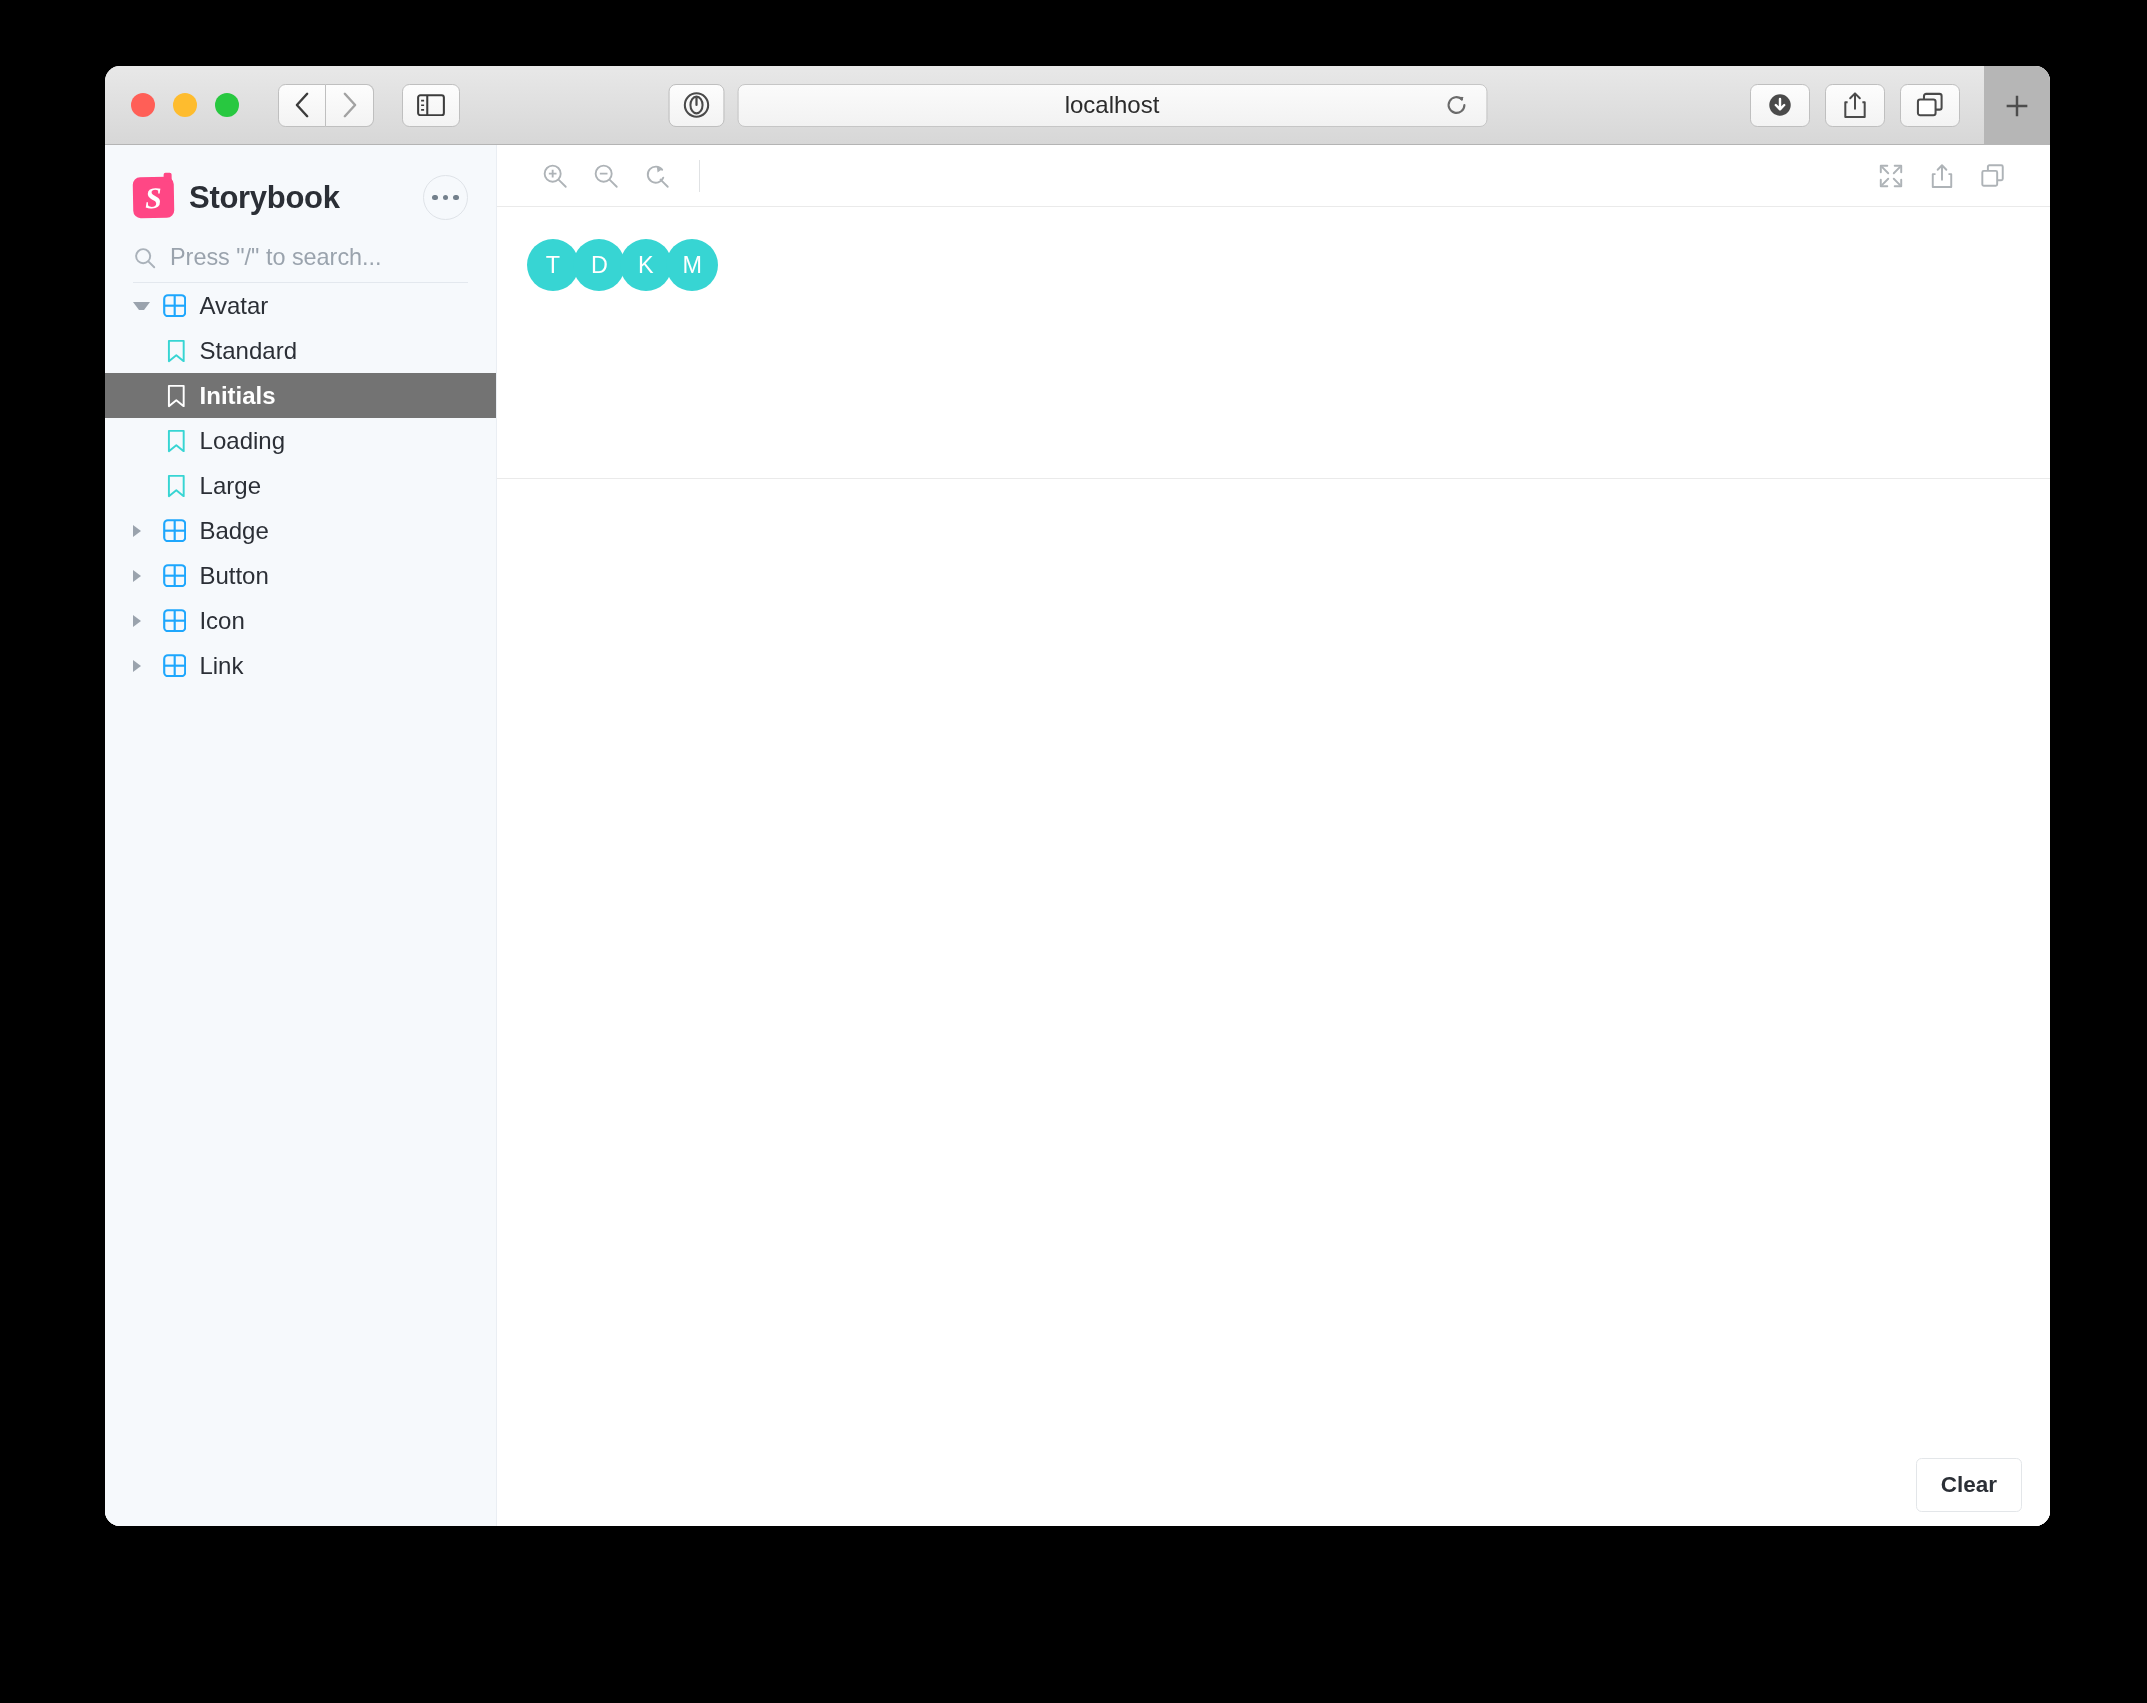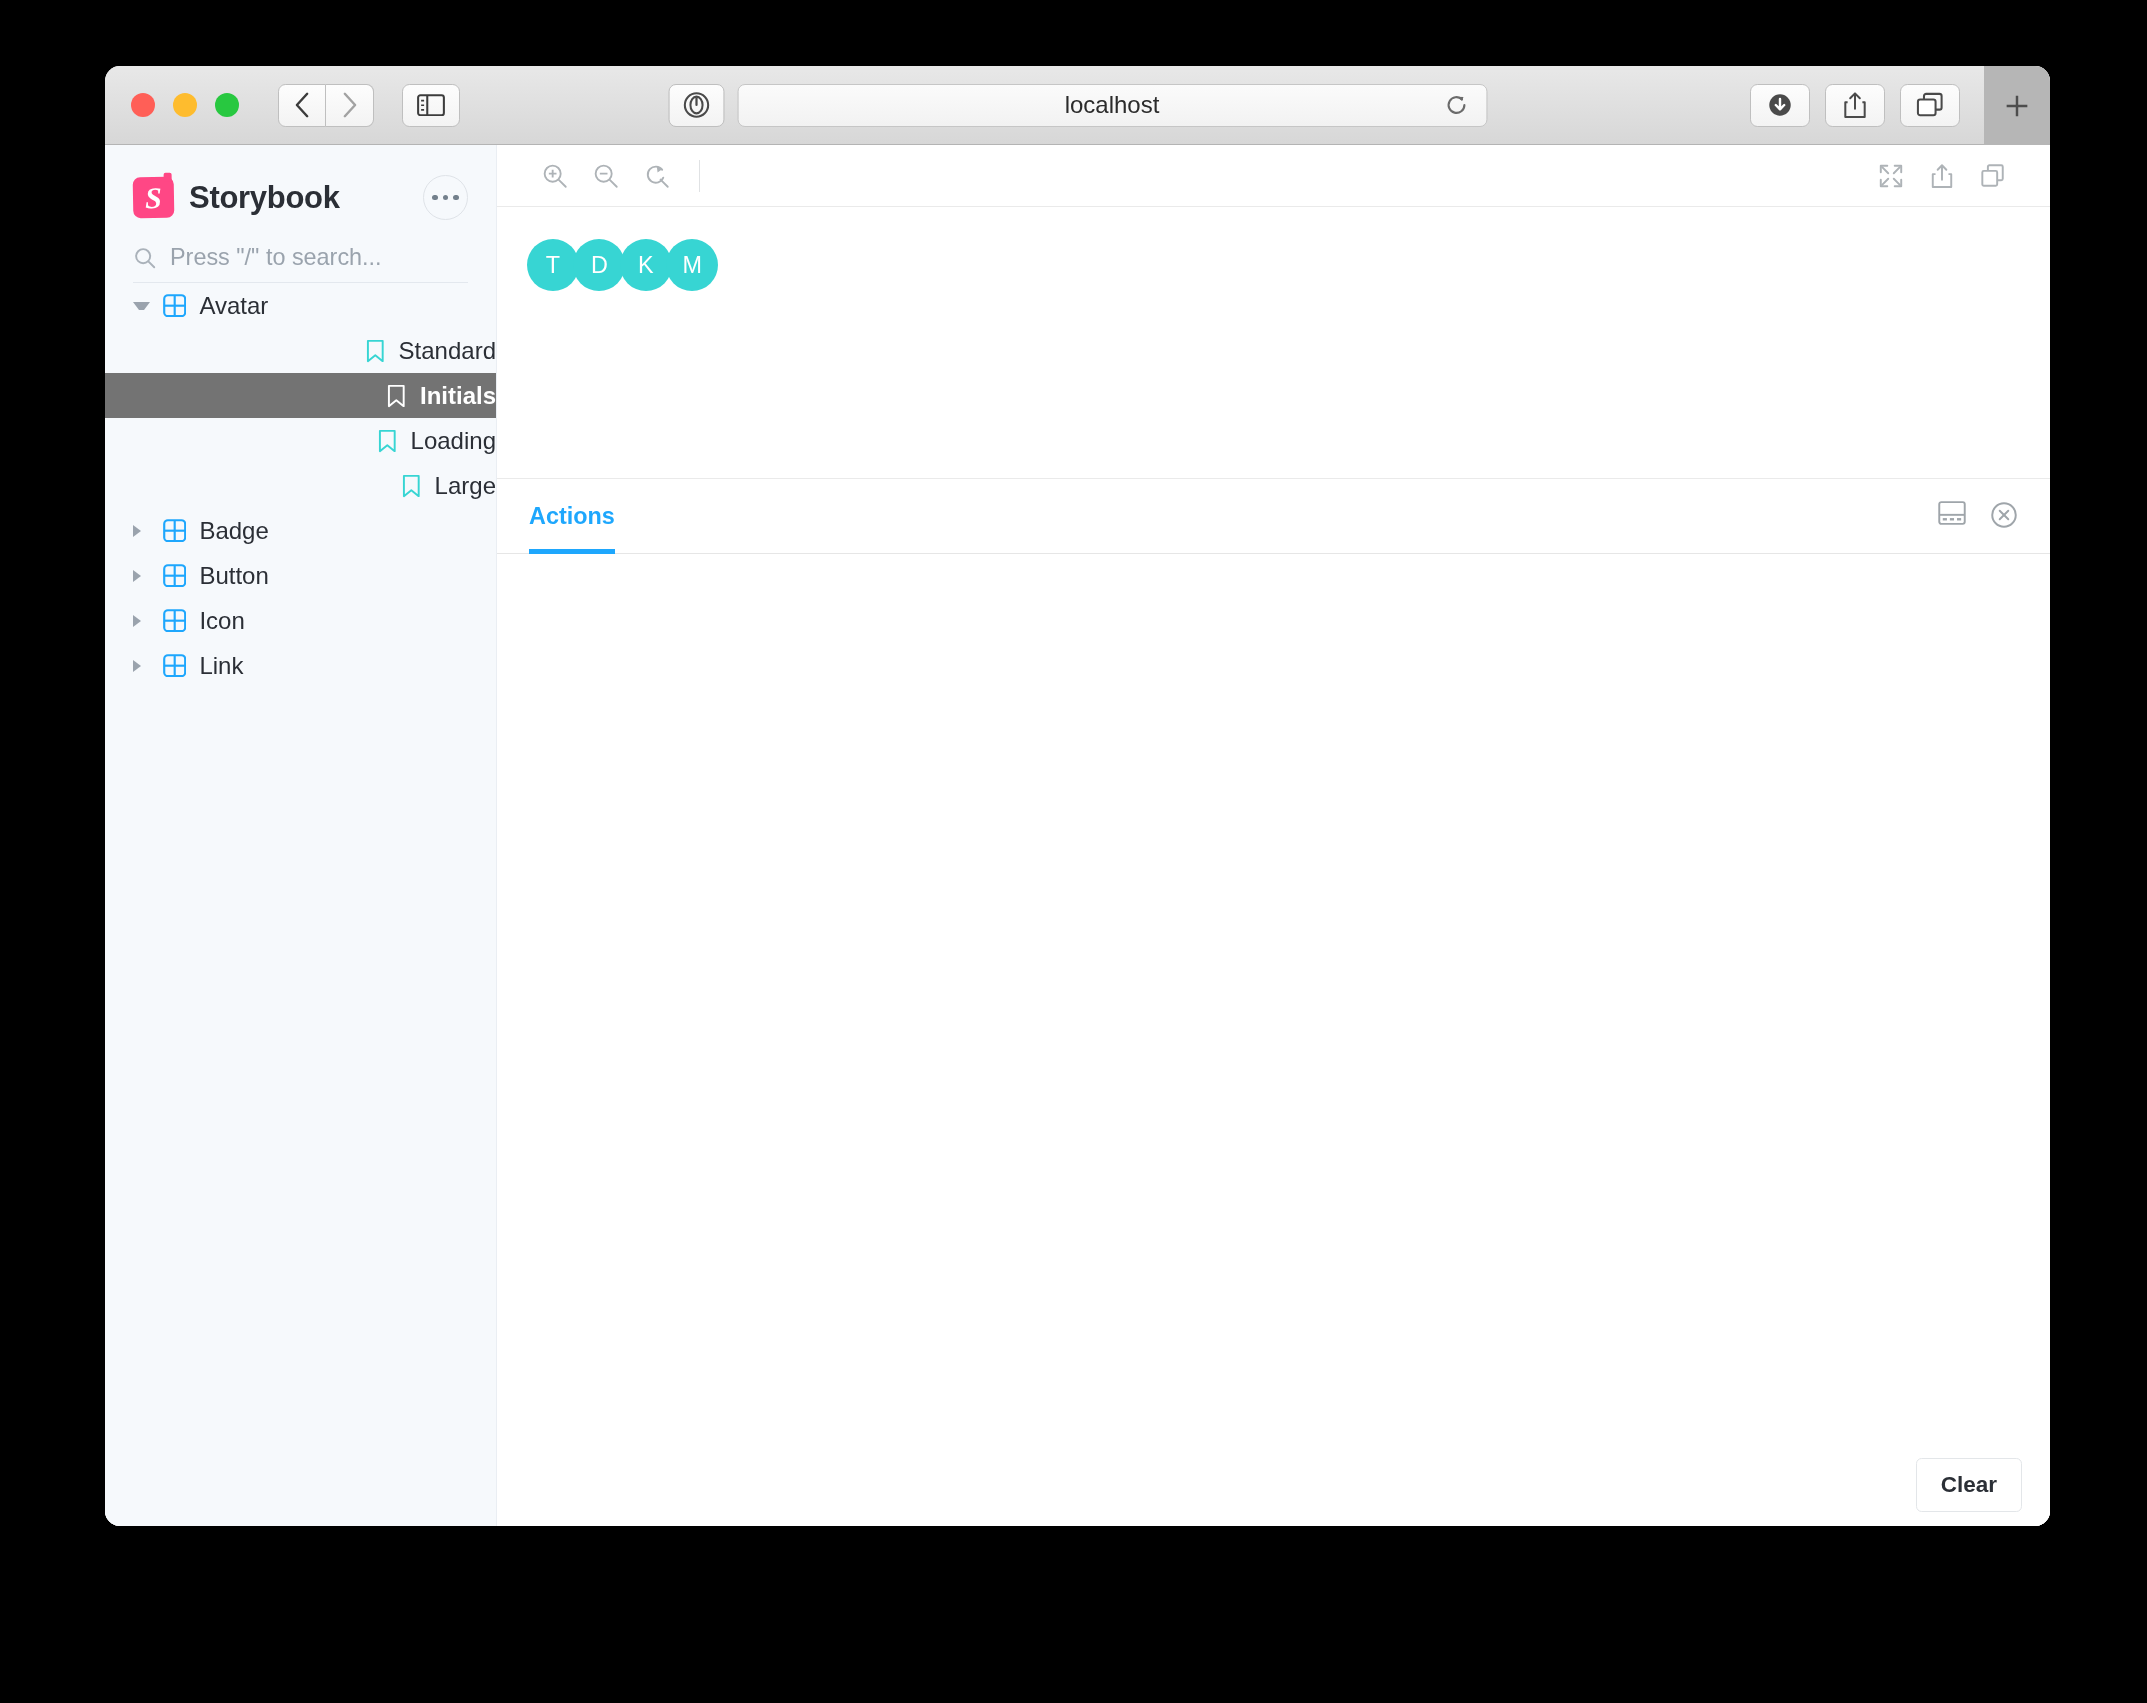--- a/index.html
+++ b/index.html
@@ -134,21 +134,21 @@
   }
 
   .tree-item {
     display: flex; align-items: center;
     height: 45px;
     padding-left: 28px;
     font-size: 24px;
     color: #2b2f36;
     position: relative;
   }
-  .tree-item.child { padding-left: 112px; justify-content: flex-end; }
+  .tree-item.child { padding-left: 61px; }
   .tree-item.selected { background: #737373; color: #fff; font-weight: bold; }
   .caret {
     width: 17px; height: 17px; margin-right: 7.5px;
     display: flex; align-items: center; justify-content: center;
     flex: 0 0 17px;
   }
   .caret.down  { border-left: 6.6px solid transparent; border-right: 6.6px solid transparent; border-top: 8.4px solid #9aa3ad; width:0;height:0; margin-right:13px;}
   .caret.right { border-top: 6.6px solid transparent; border-bottom: 6.6px solid transparent; border-left: 8.4px solid #9aa3ad; width:0;height:0; margin-right:13px;}
   .ico { margin-right: 13px; display: flex; align-items: center; }
 
@@ -475,43 +475,20 @@
           <div class="avatar">
               <span>K</span>
             </div>
           <div class="avatar">
               <span>M</span>
             </div>
         </div>
       </div>
 
       <div class="panel">
-        <div class="panel-tabs">
-          <div class="tab active">
-            <span>Actions</span>
-          </div>
-          <div class="panel-tools">
-            <span>
-              <svg width="28" height="24" viewBox="0 0 30 26">
-                <rect x="1.2" y="1.2" width="27.6" height="23.6" rx="2.2" fill="none" stroke="#9fa5aa" stroke-width="2.1"></rect>
-                <line x1="1.2" y1="15" x2="28.8" y2="15" stroke="#9fa5aa" stroke-width="2.1"></line>
-                <rect x="5" y="18.5" width="4.5" height="2.6" fill="#9fa5aa"></rect>
-                <rect x="12.7" y="18.5" width="4.5" height="2.6" fill="#9fa5aa"></rect>
-                <rect x="20.4" y="18.5" width="4.5" height="2.6" fill="#9fa5aa"></rect>
-              </svg>
-            </span>
-            <span>
-              <svg width="28" height="28" viewBox="0 0 30 30">
-                <circle cx="15" cy="15" r="12.6" fill="none" stroke="#9fa5aa" stroke-width="2.1"></circle>
-                <line x1="10.4" y1="10.4" x2="19.6" y2="19.6" stroke="#9fa5aa" stroke-width="2.1" stroke-linecap="round"></line>
-                <line x1="19.6" y1="10.4" x2="10.4" y2="19.6" stroke="#9fa5aa" stroke-width="2.1" stroke-linecap="round"></line>
-              </svg>
-            </span>
-          </div>
-        </div>
         <div class="panel-body">
           <div class="clear-btn">Clear</div>
         </div>
       </div>
 
     </div>
   </div>
 </div>
 
 

